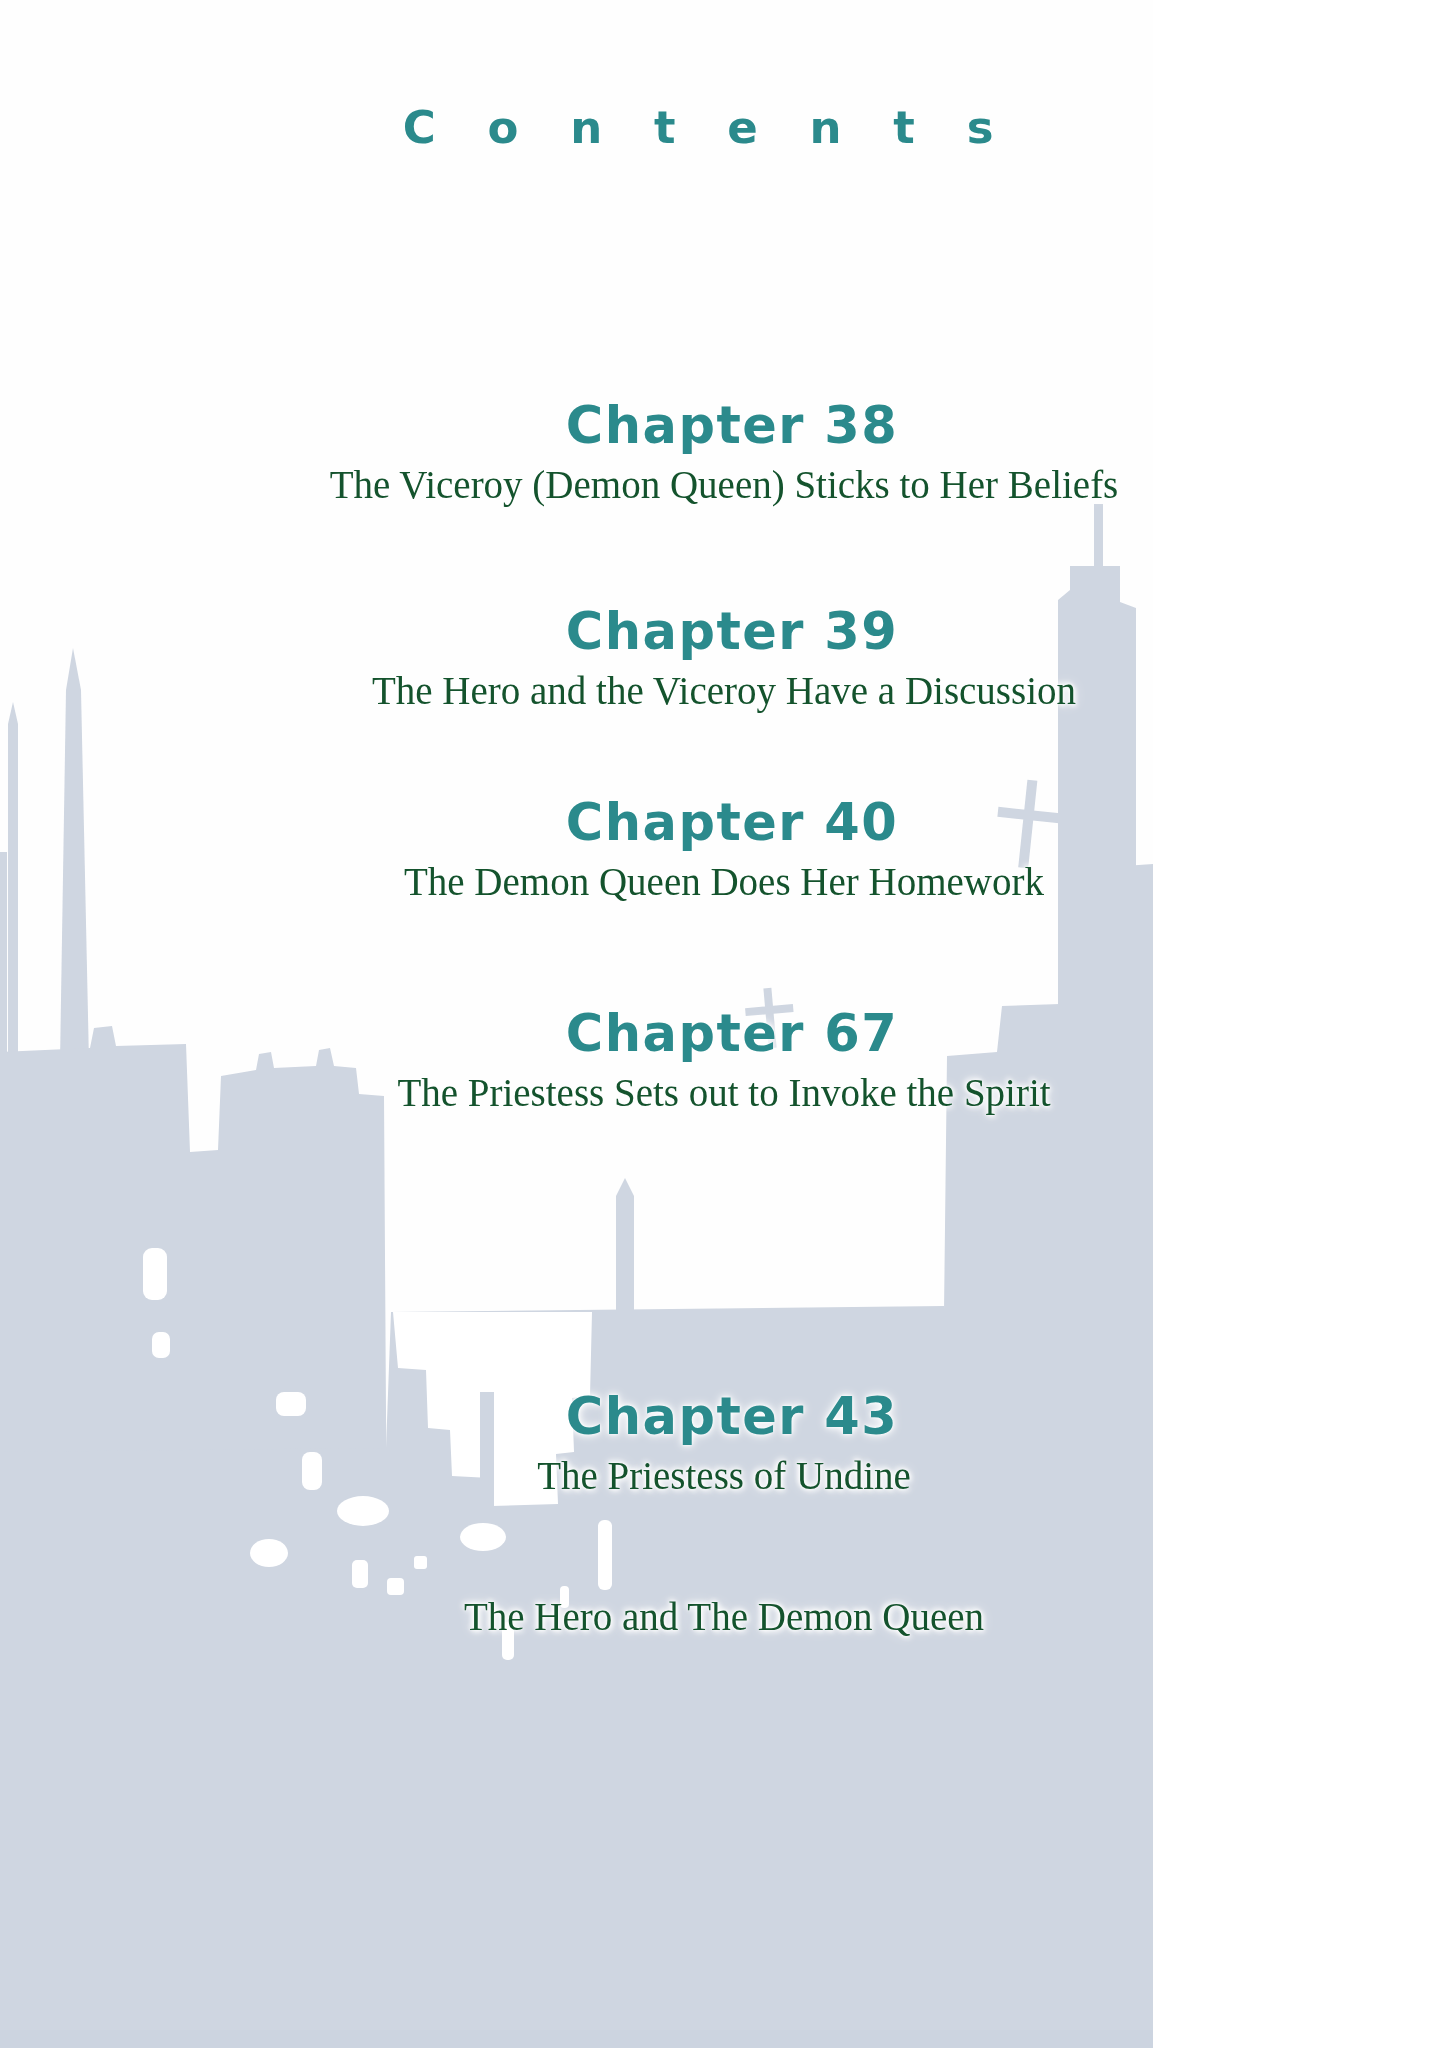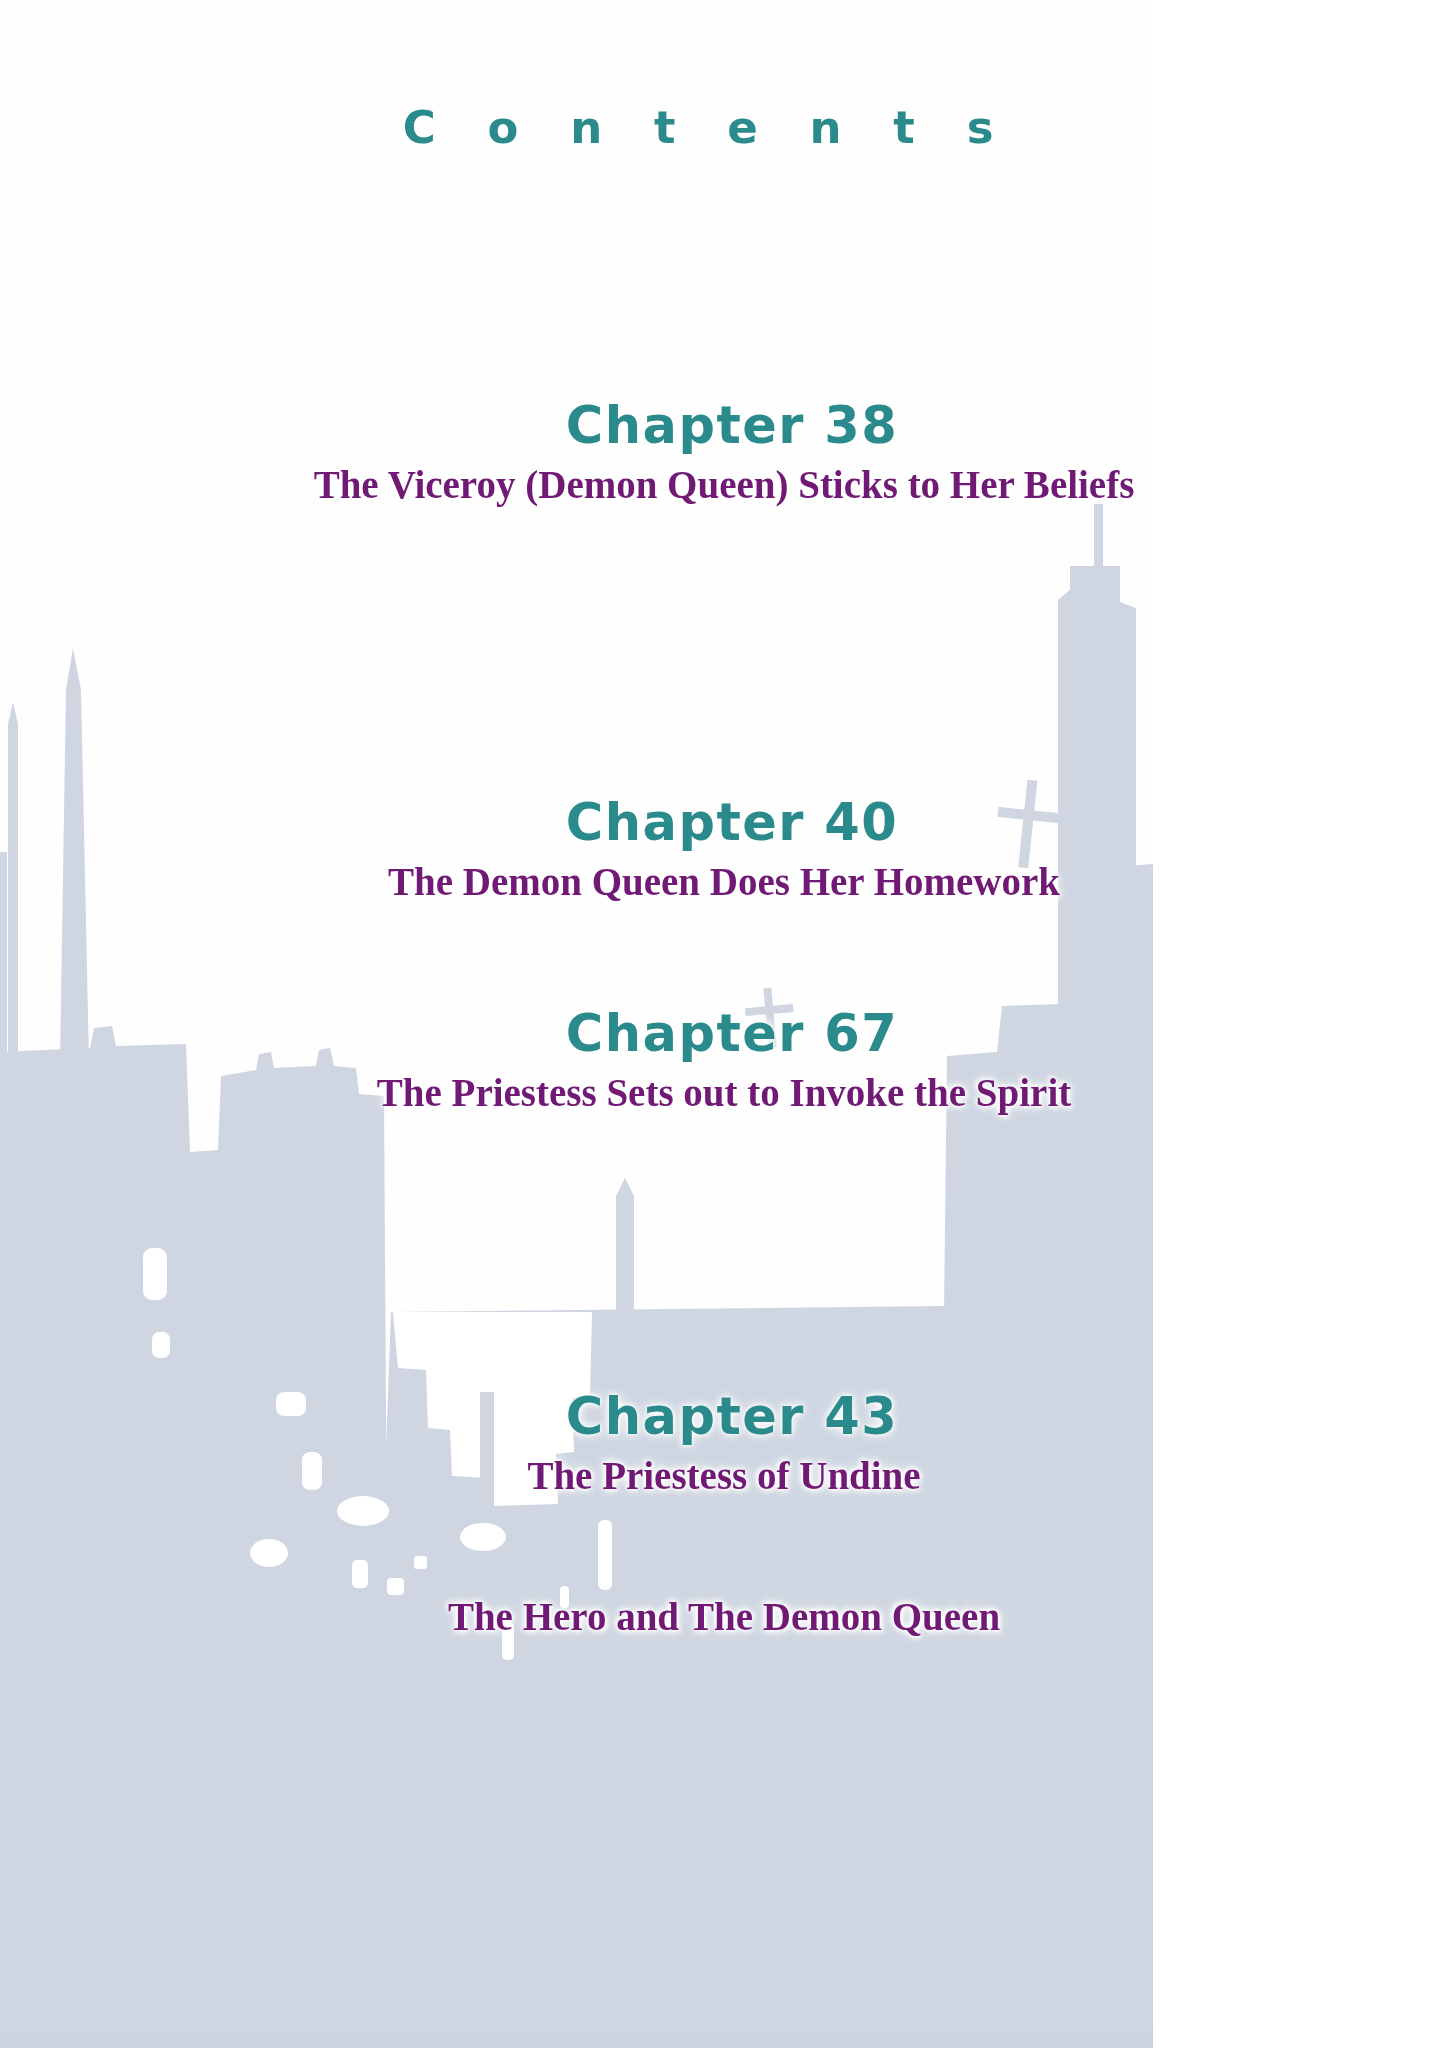--- a/index.html
+++ b/index.html
@@ -46,24 +46,23 @@
     letter-spacing: 1.5px;
     color: #2b8a8c;
     text-shadow: 0 0 7px #ffffff, 0 0 3px #ffffff, 0 0 12px rgba(255,255,255,0.9);
     margin-left: 16px;
   }
   .chapter-title {
     margin-top: 13px;
     font-family: "Liberation Serif", "DejaVu Serif", serif;
     font-size: 39px;
     line-height: 40px;
-    color: #701a75;
+    color: #14532d;
     text-shadow: 0 0 6px #ffffff, 0 0 3px #ffffff, 0 0 14px rgba(255,255,255,0.95),
                  2px 2px 5px rgba(255,255,255,0.9), -2px -2px 5px rgba(255,255,255,0.9);
-    font-weight: bold;
   }
   
   .entry-0 { top: 400px; }
   .entry-1 { top: 606px; }
   .entry-2 { top: 797px; }
   .entry-3 { top: 1008px; }
   .entry-4 { top: 1208px; }
   .entry-5 { top: 1391px; }
   .entry-6 { top: 1584px; }
 </style>
@@ -136,20 +135,24 @@
     <rect x="0" y="2030" width="1448" height="18" fill="#cbd3df" opacity="0.85"></rect>
   </svg>
 
   <div id="contents-heading">Contents</div>
 
   <div class="toc-entry entry-0">
     <div class="chapter-number">Chapter 38</div>
     <div class="chapter-title">The Viceroy (Demon Queen) Sticks to Her Beliefs</div>
   </div>
 
+  <div class="toc-entry entry-1">
+    <div class="chapter-number">Chapter 39</div>
+    <div class="chapter-title">The Hero and the Viceroy Have a Discussion</div>
+  </div>
 
   <div class="toc-entry entry-2">
     <div class="chapter-number">Chapter 40</div>
     <div class="chapter-title">The Demon Queen Does Her Homework</div>
   </div>
 
   <div class="toc-entry entry-3">
     <div class="chapter-number">Chapter 67</div>
     <div class="chapter-title">The Priestess Sets out to Invoke the Spirit</div>
   </div>

